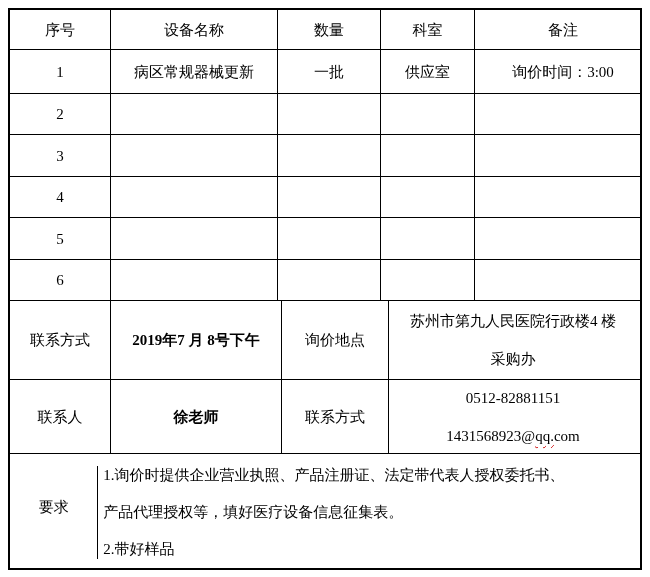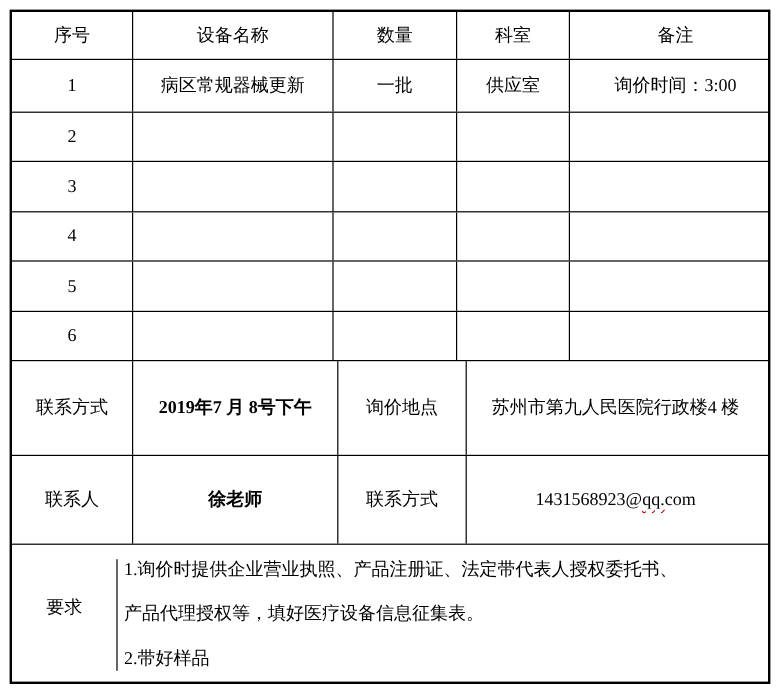--- a/index.html
+++ b/index.html
@@ -121,28 +121,30 @@
     <div class="cell w4"></div>
     <div class="cell w5"></div>
   </div>
 
   <div class="row rh-inq">
     <div class="cell b1">联系方式</div>
     <div class="cell b2">2019年7 月 8号下午</div>
     <div class="cell b3">询价地点</div>
     <div class="cell b4 multi">
       <div>苏州市第九人民医院行政楼4 楼</div>
+      <div>采购办</div>
     </div>
   </div>
 
   <div class="row rh-con">
     <div class="cell b1">联系人</div>
     <div class="cell b2">徐老师</div>
     <div class="cell b3">联系方式</div>
     <div class="cell b4 multi">
+      <div>0512-82881151</div>
       <div><span>1431568923@</span><span class="wavy">qq.</span><span>com</span></div>
     </div>
   </div>
 
   <div class="row rh-req">
     <div class="cell q1">要求</div>
     <div class="cell q2 req-content">
       <div>1.询价时提供企业营业执照、产品注册证、法定带代表人授权委托书、</div>
       <div>产品代理授权等，填好医疗设备信息征集表。</div>
       <div>2.带好样品</div>

